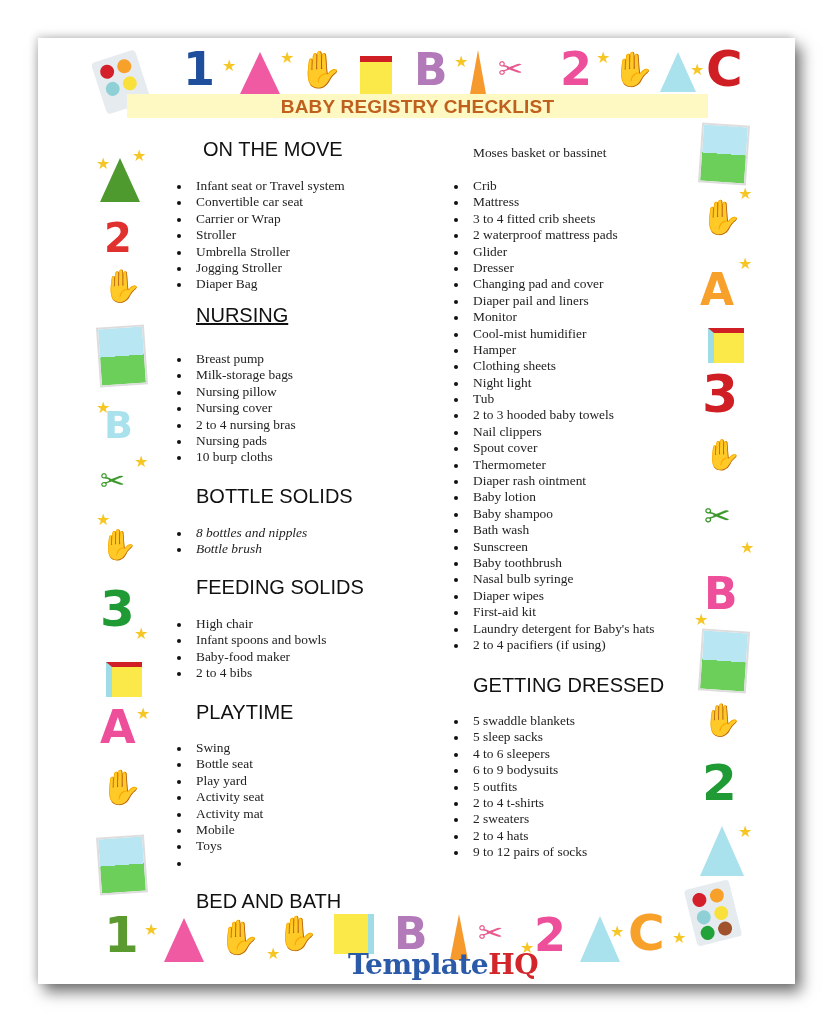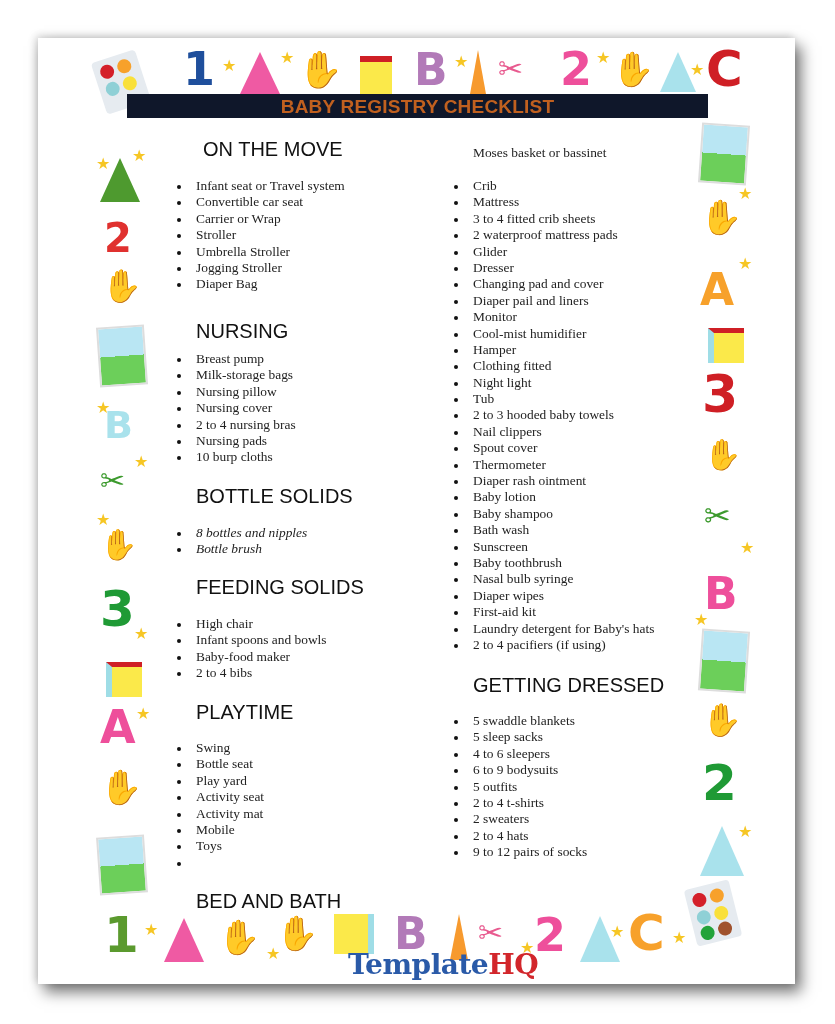--- a/index.html
+++ b/index.html
@@ -1,19 +1,19 @@
 <!DOCTYPE html>
 <html><head>
 <meta charset="utf-8">
 <style>
   html,body{margin:0;padding:0;}
   body{width:835px;height:1024px;background:#ffffff;position:relative;overflow:hidden;font-family:"Liberation Serif",serif;}
   .page{position:absolute;left:38px;top:38px;width:757px;height:946px;background:#fff;box-shadow:6px 8px 14px rgba(0,0,0,0.55), -2px -2px 8px rgba(0,0,0,0.18);}
   .deco{position:absolute;font-family:"DejaVu Sans",sans-serif;font-weight:bold;line-height:1;}
-  .banner{position:absolute;left:127px;top:94px;width:581px;height:24px;background:#0f172a;text-align:center;}
+  .banner{position:absolute;left:127px;top:94px;width:581px;height:24px;background:#fef9c3;text-align:center;}
   .banner span{font-family:"Liberation Sans",sans-serif;font-weight:bold;color:#c0601f;font-size:19px;line-height:25px;letter-spacing:0.2px;}
   .h{position:absolute;font-family:"Liberation Sans",sans-serif;font-size:20px;color:#111;white-space:nowrap;}
   ul.list{position:absolute;margin:0;padding:0;list-style:none;}
   ul.list li{position:relative;font-size:13.4px;line-height:16.4px;height:16.4px;color:#222;padding-left:22px;white-space:nowrap;}
   ul.list li::before{content:"";position:absolute;left:3px;top:7px;width:4px;height:4px;border-radius:50%;background:#111;}
   .plain{position:absolute;font-size:13.4px;color:#222;white-space:nowrap;}
   .star{position:absolute;color:#f6c624;font-size:16px;line-height:1;}
   .tri{position:absolute;width:0;height:0;}
   .logo{position:absolute;left:348px;top:948px;font-family:"DejaVu Serif",serif;font-weight:bold;font-size:28px;letter-spacing:-0.5px;}
 </style>
@@ -120,21 +120,21 @@
 <ul class="list" style="left:174px;top:178px;">
   <li>Infant seat or Travel system</li>
   <li>Convertible car seat</li>
   <li>Carrier or Wrap</li>
   <li>Stroller</li>
   <li>Umbrella Stroller</li>
   <li>Jogging Stroller</li>
   <li>Diaper Bag</li>
 </ul>
 
-<div class="h" style="left:196px;top:320px;">NURSING</div>
+<div class="h" style="left:196px;top:304px;text-decoration:underline;">NURSING</div>
 <ul class="list" style="left:174px;top:351px;">
   <li>Breast pump</li>
   <li>Milk-storage bags</li>
   <li>Nursing pillow</li>
   <li>Nursing cover</li>
   <li>2 to 4 nursing bras</li>
   <li>Nursing pads</li>
   <li>10 burp cloths</li>
 </ul>
 
@@ -172,21 +172,21 @@
   <li>Mattress</li>
   <li>3 to 4 fitted crib sheets</li>
   <li>2 waterproof mattress pads</li>
   <li>Glider</li>
   <li>Dresser</li>
   <li>Changing pad and cover</li>
   <li>Diaper pail and liners</li>
   <li>Monitor</li>
   <li>Cool-mist humidifier</li>
   <li>Hamper</li>
-  <li>Clothing fitted</li>
+  <li>Clothing sheets</li>
   <li>Night light</li>
   <li>Tub</li>
   <li>2 to 3 hooded baby towels</li>
   <li>Nail clippers</li>
   <li>Spout cover</li>
   <li>Thermometer</li>
   <li>Diaper rash ointment</li>
   <li>Baby lotion</li>
   <li>Baby shampoo</li>
   <li>Bath wash</li>

